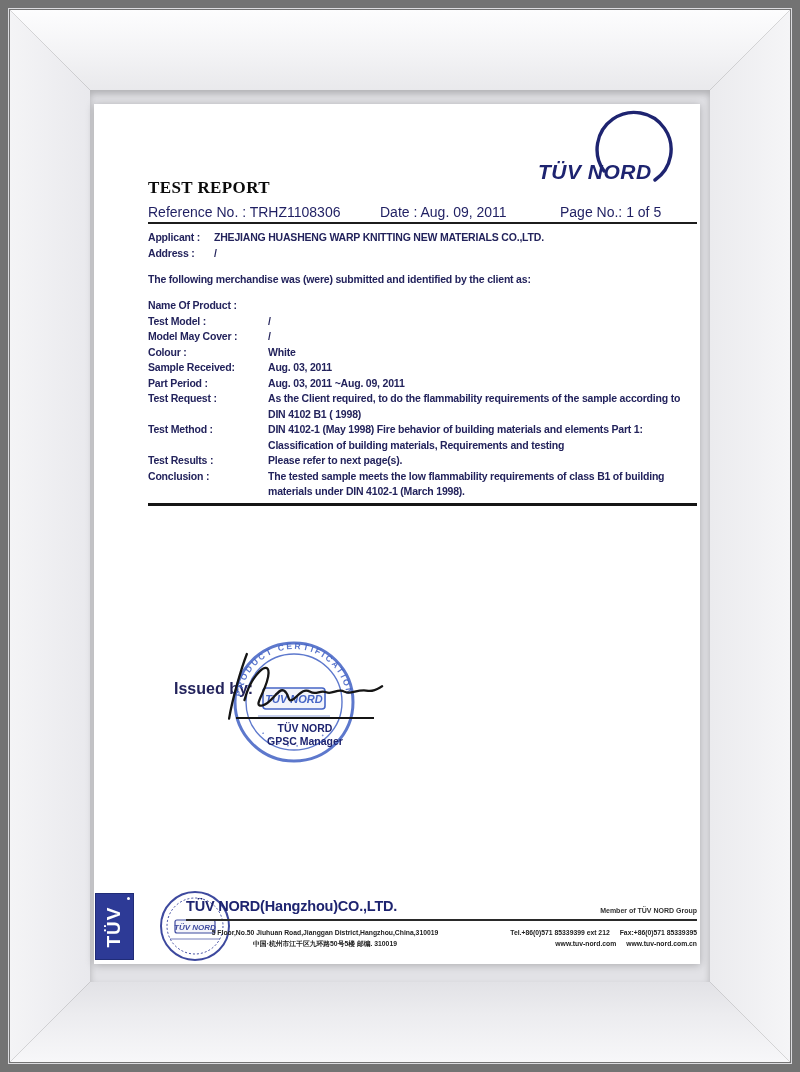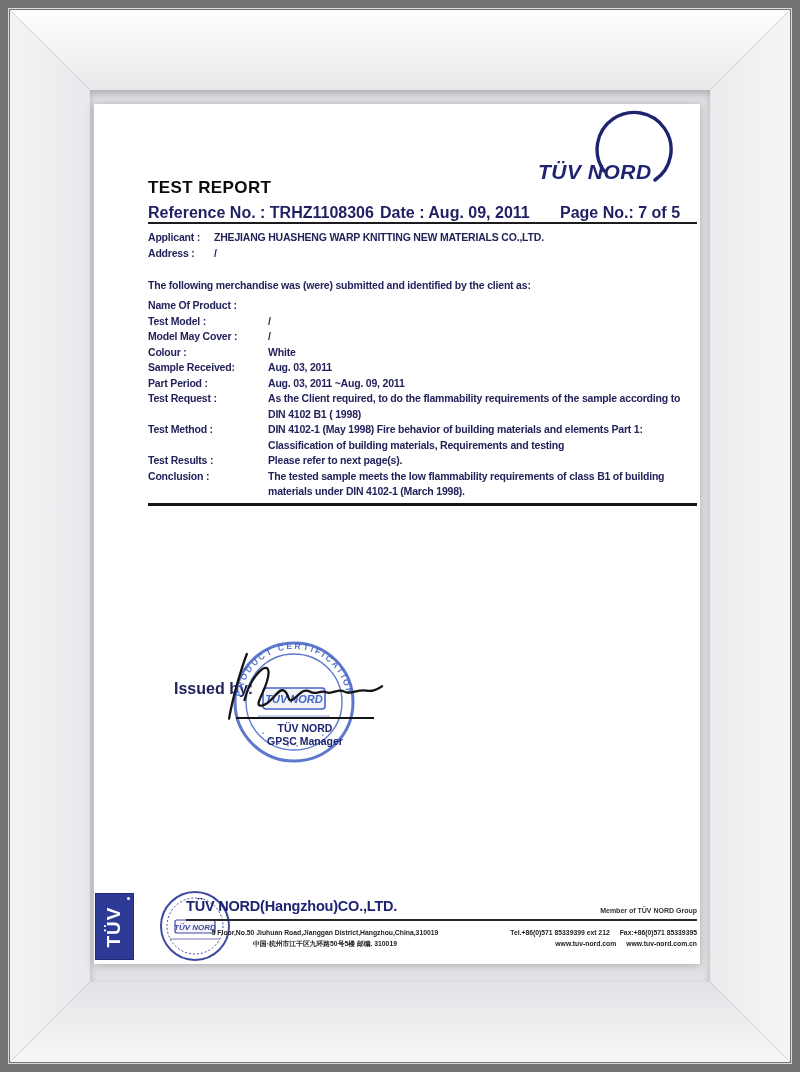--- a/index.html
+++ b/index.html
@@ -20,29 +20,29 @@
   .f-right{top:10px;bottom:10px;right:10px;width:80px;
     background:linear-gradient(270deg,#f5f5f7 0%,#ebebee 100%);
     clip-path:polygon(0 80px,100% 0,100% 100%,0 calc(100% - 80px));}
   .opening{position:absolute;left:90px;top:90px;right:90px;bottom:90px;
     background:#e2e2e6;box-shadow:inset 0 4px 7px rgba(0,0,0,.22);}
   
   .paper{position:absolute;left:94px;top:104px;width:606px;height:860px;background:#ffffff;
     box-shadow:0 1px 8px rgba(0,0,0,.25);}
   .paper *{position:absolute;}
   .doc-text{color:#23235c;font-weight:bold;}
-  .title{left:54px;top:74px;font-size:17px;font-weight:bold;color:#0b0b0b;letter-spacing:.4px;}
-  .refrow{left:54px;top:100px;width:549px;height:14px;font-size:16px;font-weight:bold;color:#1f1f62;}
+  .title{left:54px;top:74px;font-size:17px;font-weight:bold;color:#0b0b0b;letter-spacing:.4px;font-family:Liberation Serif, serif;}
+  .refrow{left:54px;top:100px;width:549px;height:14px;font-size:14px;font-weight:normal;color:#1f1f62;}
   .ref-ref{left:0;top:0;}
   .ref-date{left:232px;top:0;}
   .ref-page{left:412px;top:0;}
   .hairline{left:54px;top:118px;width:549px;height:1.5px;background:#1c1c1c;}
   .logo-wrap{left:440px;top:6px;width:170px;height:86px;}
   .app-block{left:54px;top:126px;width:549px;font-size:10.5px;line-height:15.5px;letter-spacing:-.2px;position:absolute;}
-  .intro{left:54px;top:175px;width:549px;font-size:10.5px;letter-spacing:-.2px;}
+  .intro{left:54px;top:169px;width:549px;font-size:10.5px;letter-spacing:-.2px;}
   .details{left:54px;top:194px;width:549px;font-size:10.5px;line-height:15.5px;letter-spacing:-.2px;}
   .drow{display:flex;position:static;}
   .drow span{position:static;}
   .dlabel{width:120px;flex:0 0 120px;}
   .dval{flex:1;}
   .alabel{width:66px;flex:0 0 66px;}
   .thickline{left:54px;top:399px;width:549px;height:2.5px;background:#151515;}
   
   .issued{left:54px;top:576px;font-size:16px;margin-left:26px;}
   .stamp-svg{left:134px;top:532px;width:132px;height:132px;}
@@ -78,21 +78,21 @@
 
     <svg class="logo-wrap" viewBox="0 0 170 86">
       <path d="M 70,61 A 37,37 0 1 1 121,70" fill="none" stroke="#1e2470" stroke-width="3.4" stroke-linecap="round"></path>
       <text x="4" y="69" font-size="21" font-weight="bold" font-style="italic" fill="#1e2470" font-family="Liberation Sans, sans-serif" letter-spacing="0.5">TÜV NORD</text>
     </svg>
 
     <div class="title doc-text">TEST REPORT</div>
     <div class="refrow">
       <span class="ref-ref">Reference No. : TRHZ1108306</span>
       <span class="ref-date">Date : Aug. 09, 2011</span>
-      <span class="ref-page">Page No.: 7 of 5</span>
+      <span class="ref-page">Page No.: 1 of 5</span>
     </div>
     <div class="hairline"></div>
 
     <div class="app-block doc-text">
       <div class="drow">
         <span class="alabel">Applicant :</span>
         <span class="dval">ZHEJIANG HUASHENG WARP KNITTING NEW MATERIALS CO.,LTD.</span>
       </div>
       <div class="drow">
         <span class="alabel">Address :</span>

